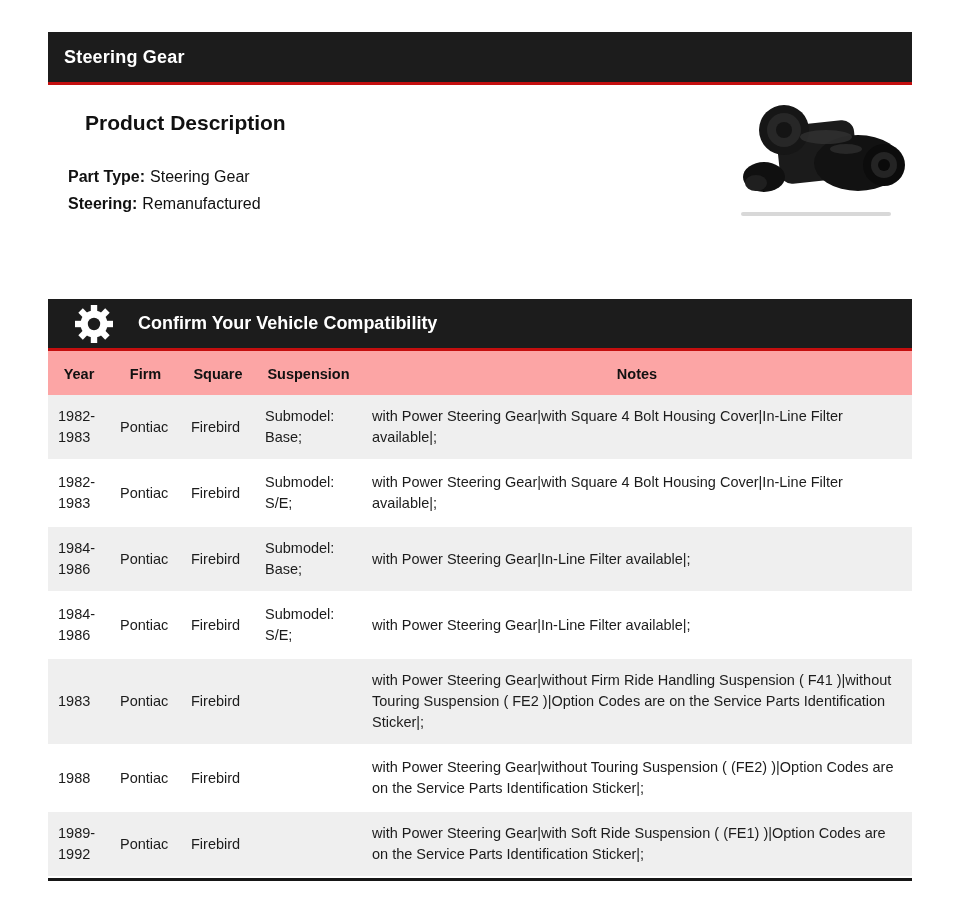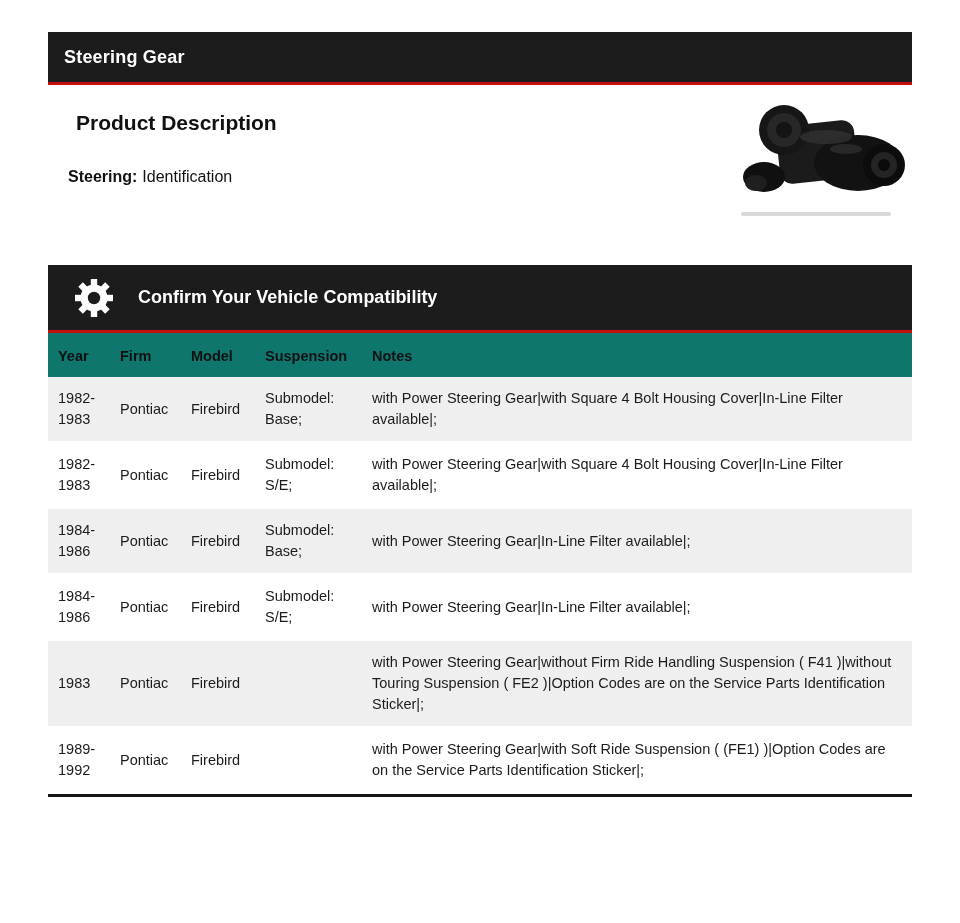--- a/index.html
+++ b/index.html
@@ -21,53 +21,53 @@
     color: #ffffff;
     border-bottom: 3px solid #c40f0f;
     display: flex;
     align-items: center;
   }
   .header-main { height: 53px; padding: 0 16px; }
   .header-main .hdr-title { font-size: 18px; font-weight: bold; letter-spacing: 0.2px; }
 
   
   .product-section { position: relative; padding: 6px 20px 34px 20px; min-height: 180px; }
-  .product-title { font-size: 21px; font-weight: bold; margin: 20px 0 28px 8px; color: #111; }
+  .product-title { font-size: 21px; font-weight: bold; margin: 20px 0 28px 17px; color: #111; }
   .field { font-size: 16px; line-height: 27px; color: #111; }
   .field .lbl { font-weight: bold; margin-right: 5px; }
   .product-image {
     position: absolute;
     top: 12px;
     right: 6px;
     width: 180px;
   }
   .product-image svg { display: block; }
   .image-caption-line {
     height: 4px; width: 150px; margin: 3px auto 0 auto;
     background: #d8d8d8; border-radius: 2px;
   }
 
   
-  .compat-header { height: 68px; padding: 0 16px 0 26px; }
+  .compat-header { height: 52px; padding: 0 16px 0 26px; margin-top: 34px; }
   .compat-header .gear-wrap { width: 40px; height: 40px; margin-right: 24px; flex: 0 0 auto; }
   .compat-header .hdr-title { font-size: 18px; font-weight: bold; }
 
   table { width: 100%; border-collapse: collapse; table-layout: fixed; }
   col.c-year  { width: 62px; }
   col.c-make  { width: 71px; }
   col.c-model { width: 74px; }
   col.c-app   { width: 107px; }
   col.c-notes { width: auto; }
   thead th {
-    text-align: left;
+    text-align: center;
     font-size: 14.5px;
     font-weight: bold;
     color: #111;
     padding: 15px 10px 13px 10px;
-    background: #0f766e;
+    background: #fca5a5;
   }
   tbody td {
     font-size: 14.5px;
     color: #1c1c1c;
     line-height: 21px;
     padding: 11px 12px 11px 10px;
     vertical-align: middle;
     word-wrap: break-word;
   }
   tbody tr { border-bottom: 2px solid #ffffff; }
@@ -80,21 +80,24 @@
 <div class="page">
 
   <div class="section-header header-main">
     <span class="hdr-title">Steering Gear</span>
   </div>
 
   <div class="product-section">
     <div class="product-title">Product Description</div>
 
     <div class="field">
-      <span class="lbl">Steering:</span><span>Identification</span>
+      <span class="lbl">Part Type:</span><span>Steering Gear</span>
+    </div>
+    <div class="field">
+      <span class="lbl">Steering:</span><span>Remanufactured</span>
     </div>
 
     <div class="product-image">
       <svg width="180" height="112" viewBox="0 0 180 112" xmlns="http://www.w3.org/2000/svg">
 
         <rect x="52" y="26" width="78" height="58" rx="12" fill="#1b1b1b" transform="rotate(-6 91 55)"></rect>
 
         <ellipse cx="132" cy="66" rx="44" ry="28" fill="#121212"></ellipse>
         <circle cx="158" cy="68" r="21" fill="#0c0c0c"></circle>
         <circle cx="158" cy="68" r="13" fill="#242424"></circle>
@@ -140,21 +143,21 @@
         <col class="c-year">
           <col class="c-make">
           <col class="c-model">
           <col class="c-app">
           <col class="c-notes">
       </colgroup>
       <thead>
         <tr>
           <th>Year</th>
           <th>Firm</th>
-          <th>Model</th>
+          <th>Square</th>
           <th>Suspension</th>
           <th>Notes</th>
         </tr>
       </thead>
       <tbody>
 
   <tr class="table-row">
     <td>1982-1983</td>
     <td>Pontiac</td>
     <td>Firebird</td>
@@ -187,20 +190,27 @@
   </tr>
 
   <tr class="table-row">
     <td>1983</td>
     <td>Pontiac</td>
     <td>Firebird</td>
     <td></td>
     <td>with Power Steering Gear|without Firm Ride Handling Suspension ( F41 )|without Touring Suspension ( FE2 )|Option Codes are on the Service Parts Identification Sticker|;</td>
   </tr>
 
+  <tr class="table-row">
+    <td>1988</td>
+    <td>Pontiac</td>
+    <td>Firebird</td>
+    <td></td>
+    <td>with Power Steering Gear|without Touring Suspension ( (FE2) )|Option Codes are on the Service Parts Identification Sticker|;</td>
+  </tr>
 
   <tr class="table-row">
     <td>1989-1992</td>
     <td>Pontiac</td>
     <td>Firebird</td>
     <td></td>
     <td>with Power Steering Gear|with Soft Ride Suspension ( (FE1) )|Option Codes are on the Service Parts Identification Sticker|;</td>
   </tr>
 </tbody>
     </table>

